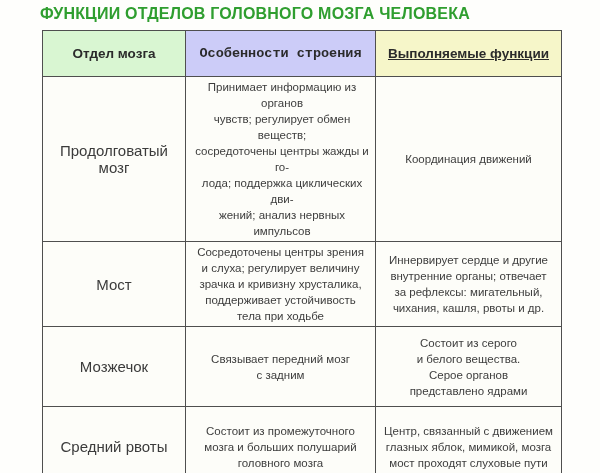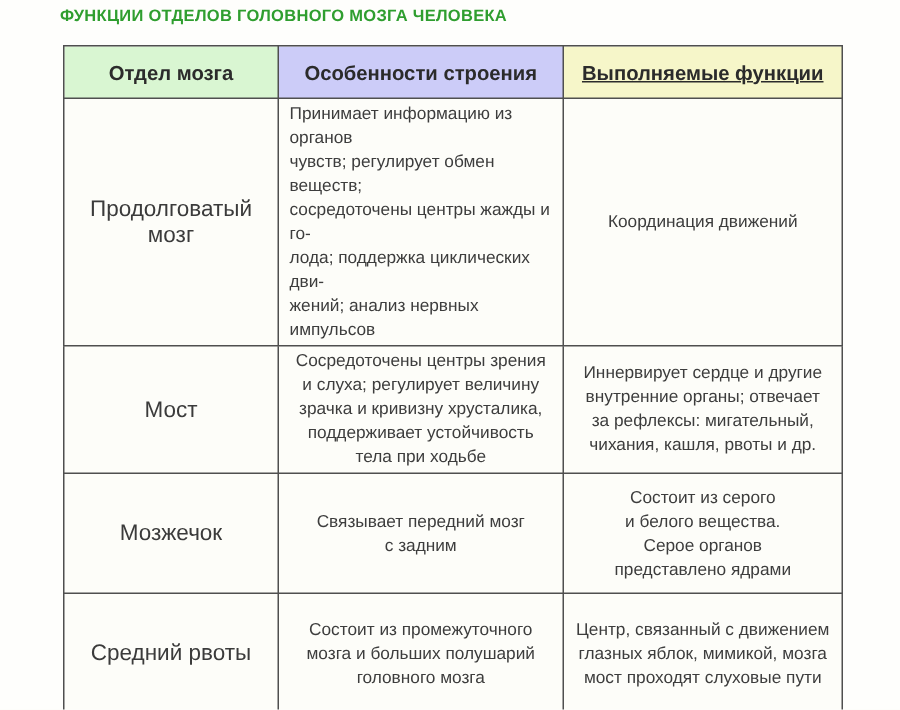--- a/index.html
+++ b/index.html
@@ -16,21 +16,21 @@
   body{
     position:relative;
     width:600px;height:473px;
     background:#fefefc;
     font-family:"Liberation Sans","DejaVu Sans",sans-serif;
     overflow:hidden;
   }
   .title{
     position:absolute;
     left:40px;top:5px;
-    font-size:11px;
+    font-size:16px;
     font-weight:bold;
     letter-spacing:0.2px;
     color:var(--title-green);
     white-space:nowrap;
   }
   table.brain-table{
     position:absolute;
     left:42px;top:30px;
     width:519px;
     border-collapse:collapse;
@@ -40,45 +40,45 @@
   .brain-table th,.brain-table td{
     border:1px solid var(--border);
     vertical-align:middle;
     text-align:center;
     color:var(--text);
     padding:2px 4px;
   }
   .col-region{width:143px;}
   .col-structure{width:190px;}
   .col-functions{width:186px;}
-  thead tr{height:35px;margin-left:16px;}
+  thead tr{height:46px;margin-left:16px;}
   .brain-table th{
     font-size:13.5px;
     font-weight:bold;
     color:#2b2b2b;
   }
   .th-region{background:var(--header-region-bg);}
-  .th-structure{background:var(--header-structure-bg);}
+  .th-structure{background:var(--header-structure-bg);font-family:Liberation Mono, monospace;}
   .th-functions{background:var(--header-functions-bg);text-decoration:underline;}
   tbody tr:nth-child(1){height:82px;}
   tbody tr:nth-child(2){height:83px;}
   tbody tr:nth-child(3){height:80px;}
   tbody tr:nth-child(4){height:80px;}
   tbody tr:nth-child(5){height:70px;}
   td.region-cell{
     font-size:15px;
     color:#3b3b3b;
   }
   td.structure-cell,td.functions-cell{
     font-size:11.5px;
     line-height:16px;
     white-space:pre-line;
   }
   tbody tr:nth-child(1) td.structure-cell{
-    text-align:left;
+    text-align:center;
     padding-left:7px;
   }
 </style>
 </head>
 <body>
 
 <div class="title">ФУНКЦИИ ОТДЕЛОВ ГОЛОВНОГО МОЗГА ЧЕЛОВЕКА</div>
 
 <table class="brain-table">
   <colgroup>

